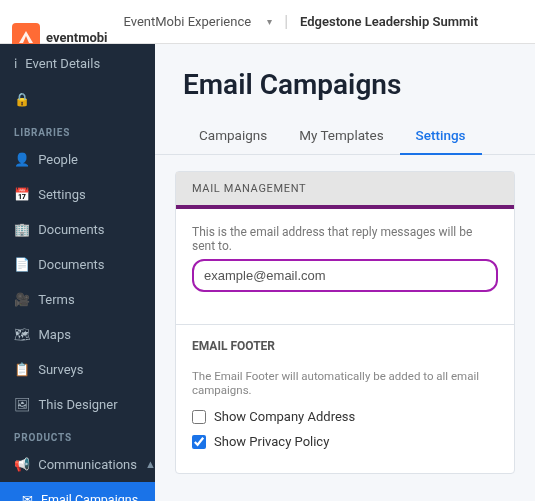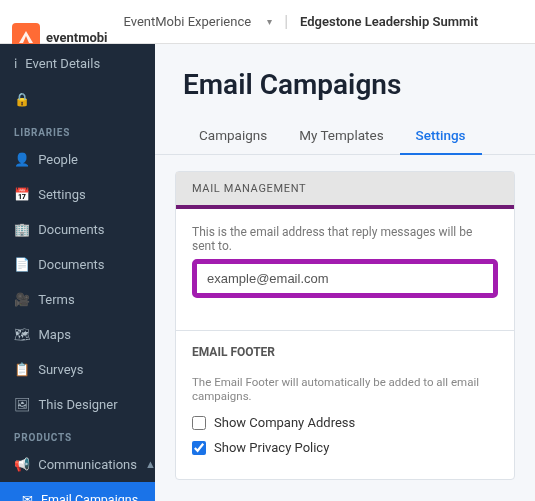--- a/index.html
+++ b/index.html
@@ -155,22 +155,22 @@
       margin-bottom: 3px;
     }
     .field-hint {
       font-size: 12px;
       color: #777;
       margin-bottom: 6px;
     }
     .field-input {
       width: 100%;
       padding: 7px 10px;
-      border: 5px solid #a21caf;
-      border-radius: 5px;
+      border: 2px solid #a21caf;
+      border-radius: 12px;
       font-size: 13px;
       color: #555;
       outline: none;
     }
 
     .section-divider { border: none; border-top: 1px solid #dde2e8; margin: 0; }
     .section-body-footer { padding: 14px 16px; }
     .footer-section-label {
       font-size: 12px;
       font-weight: 700;

